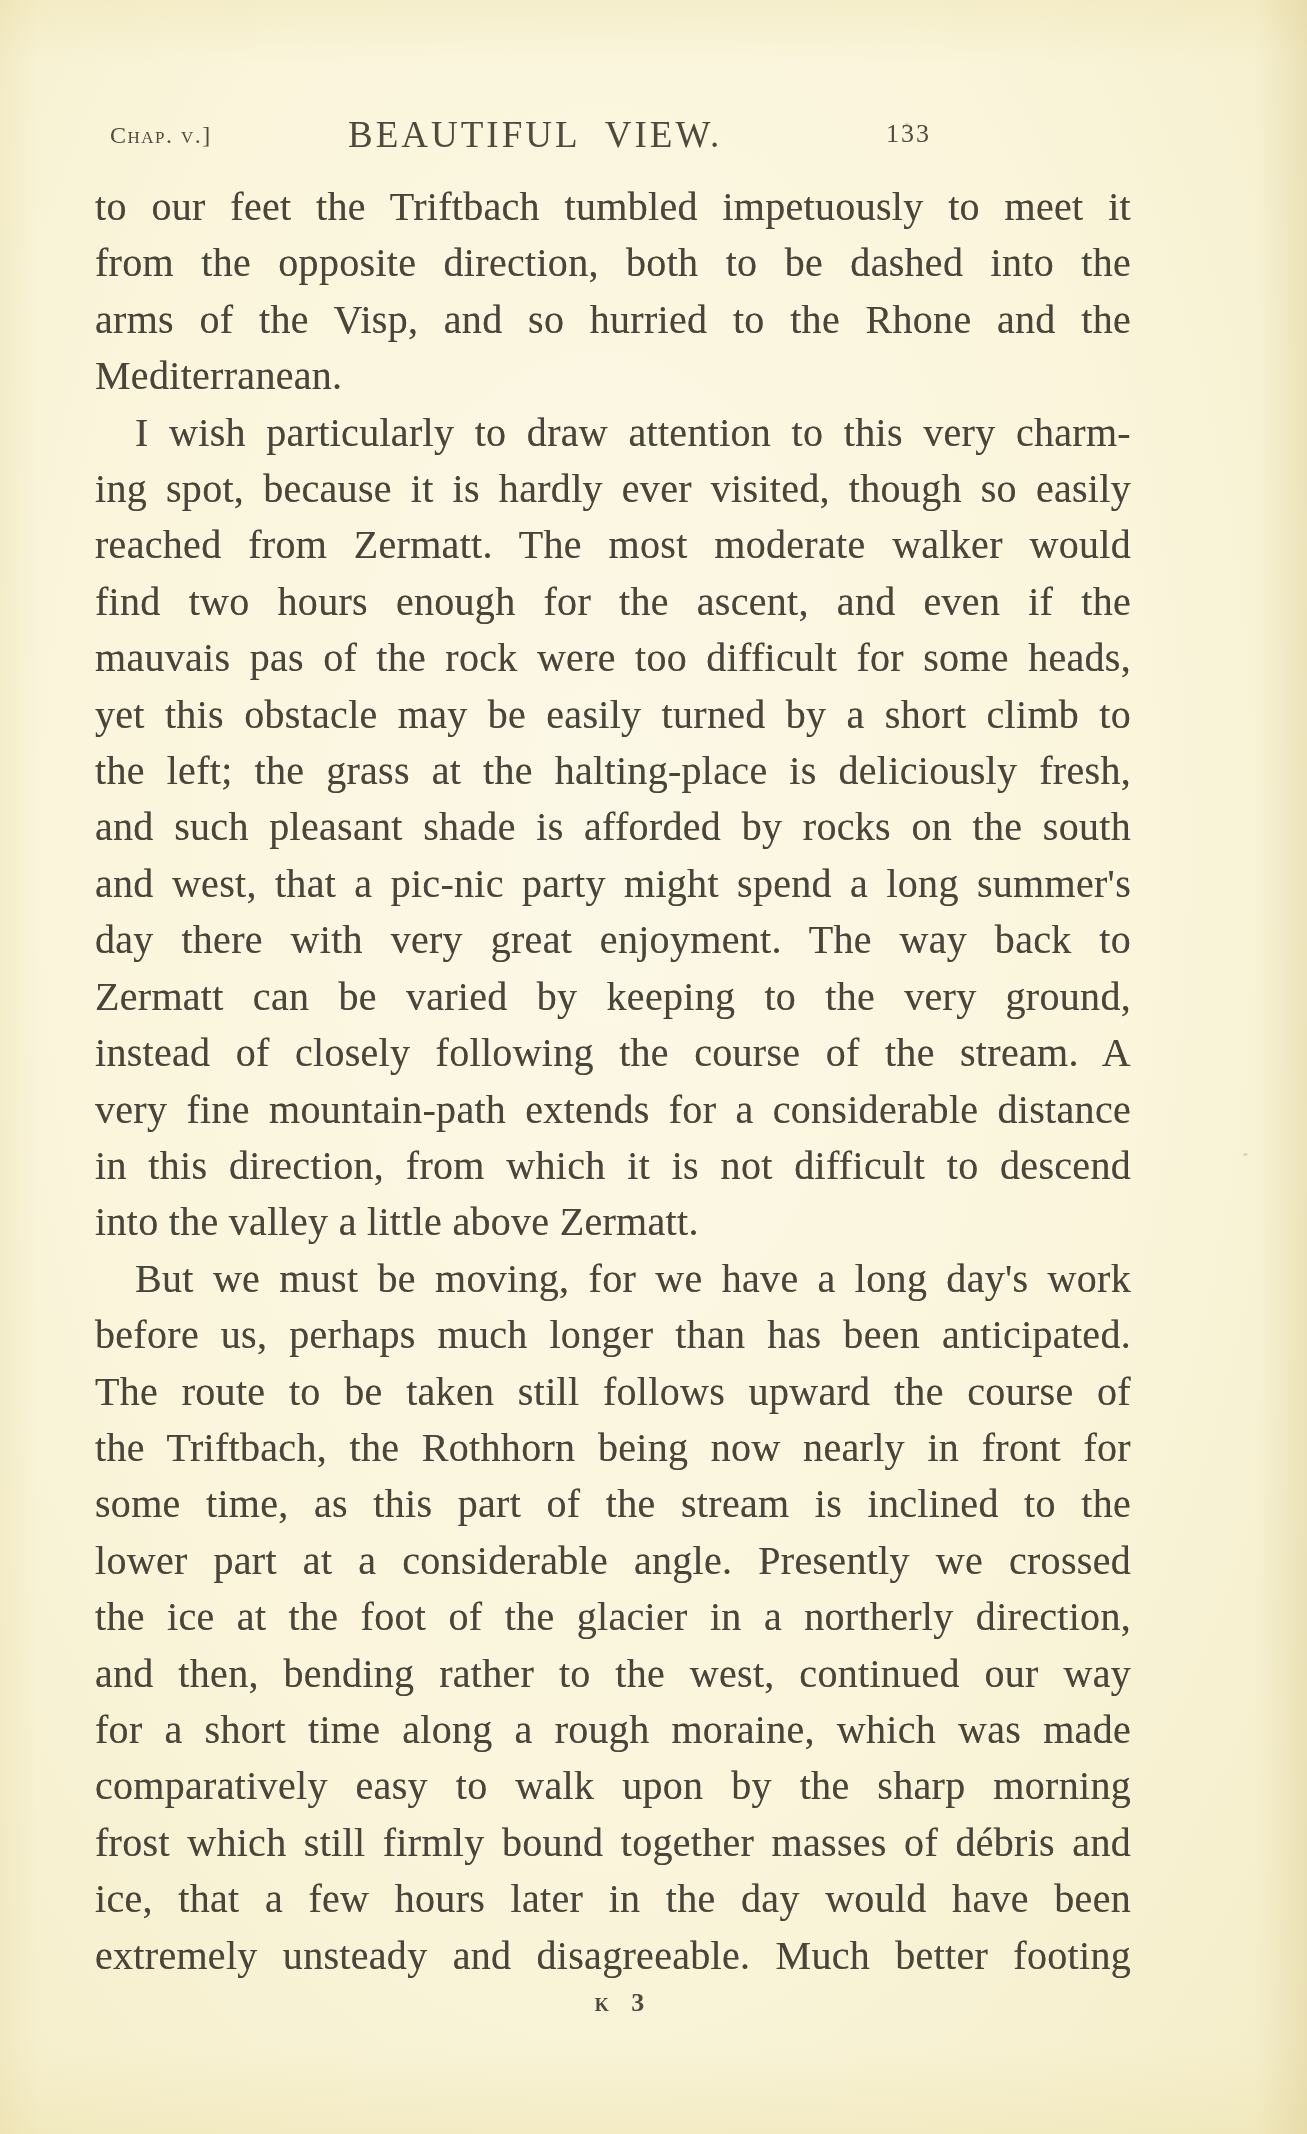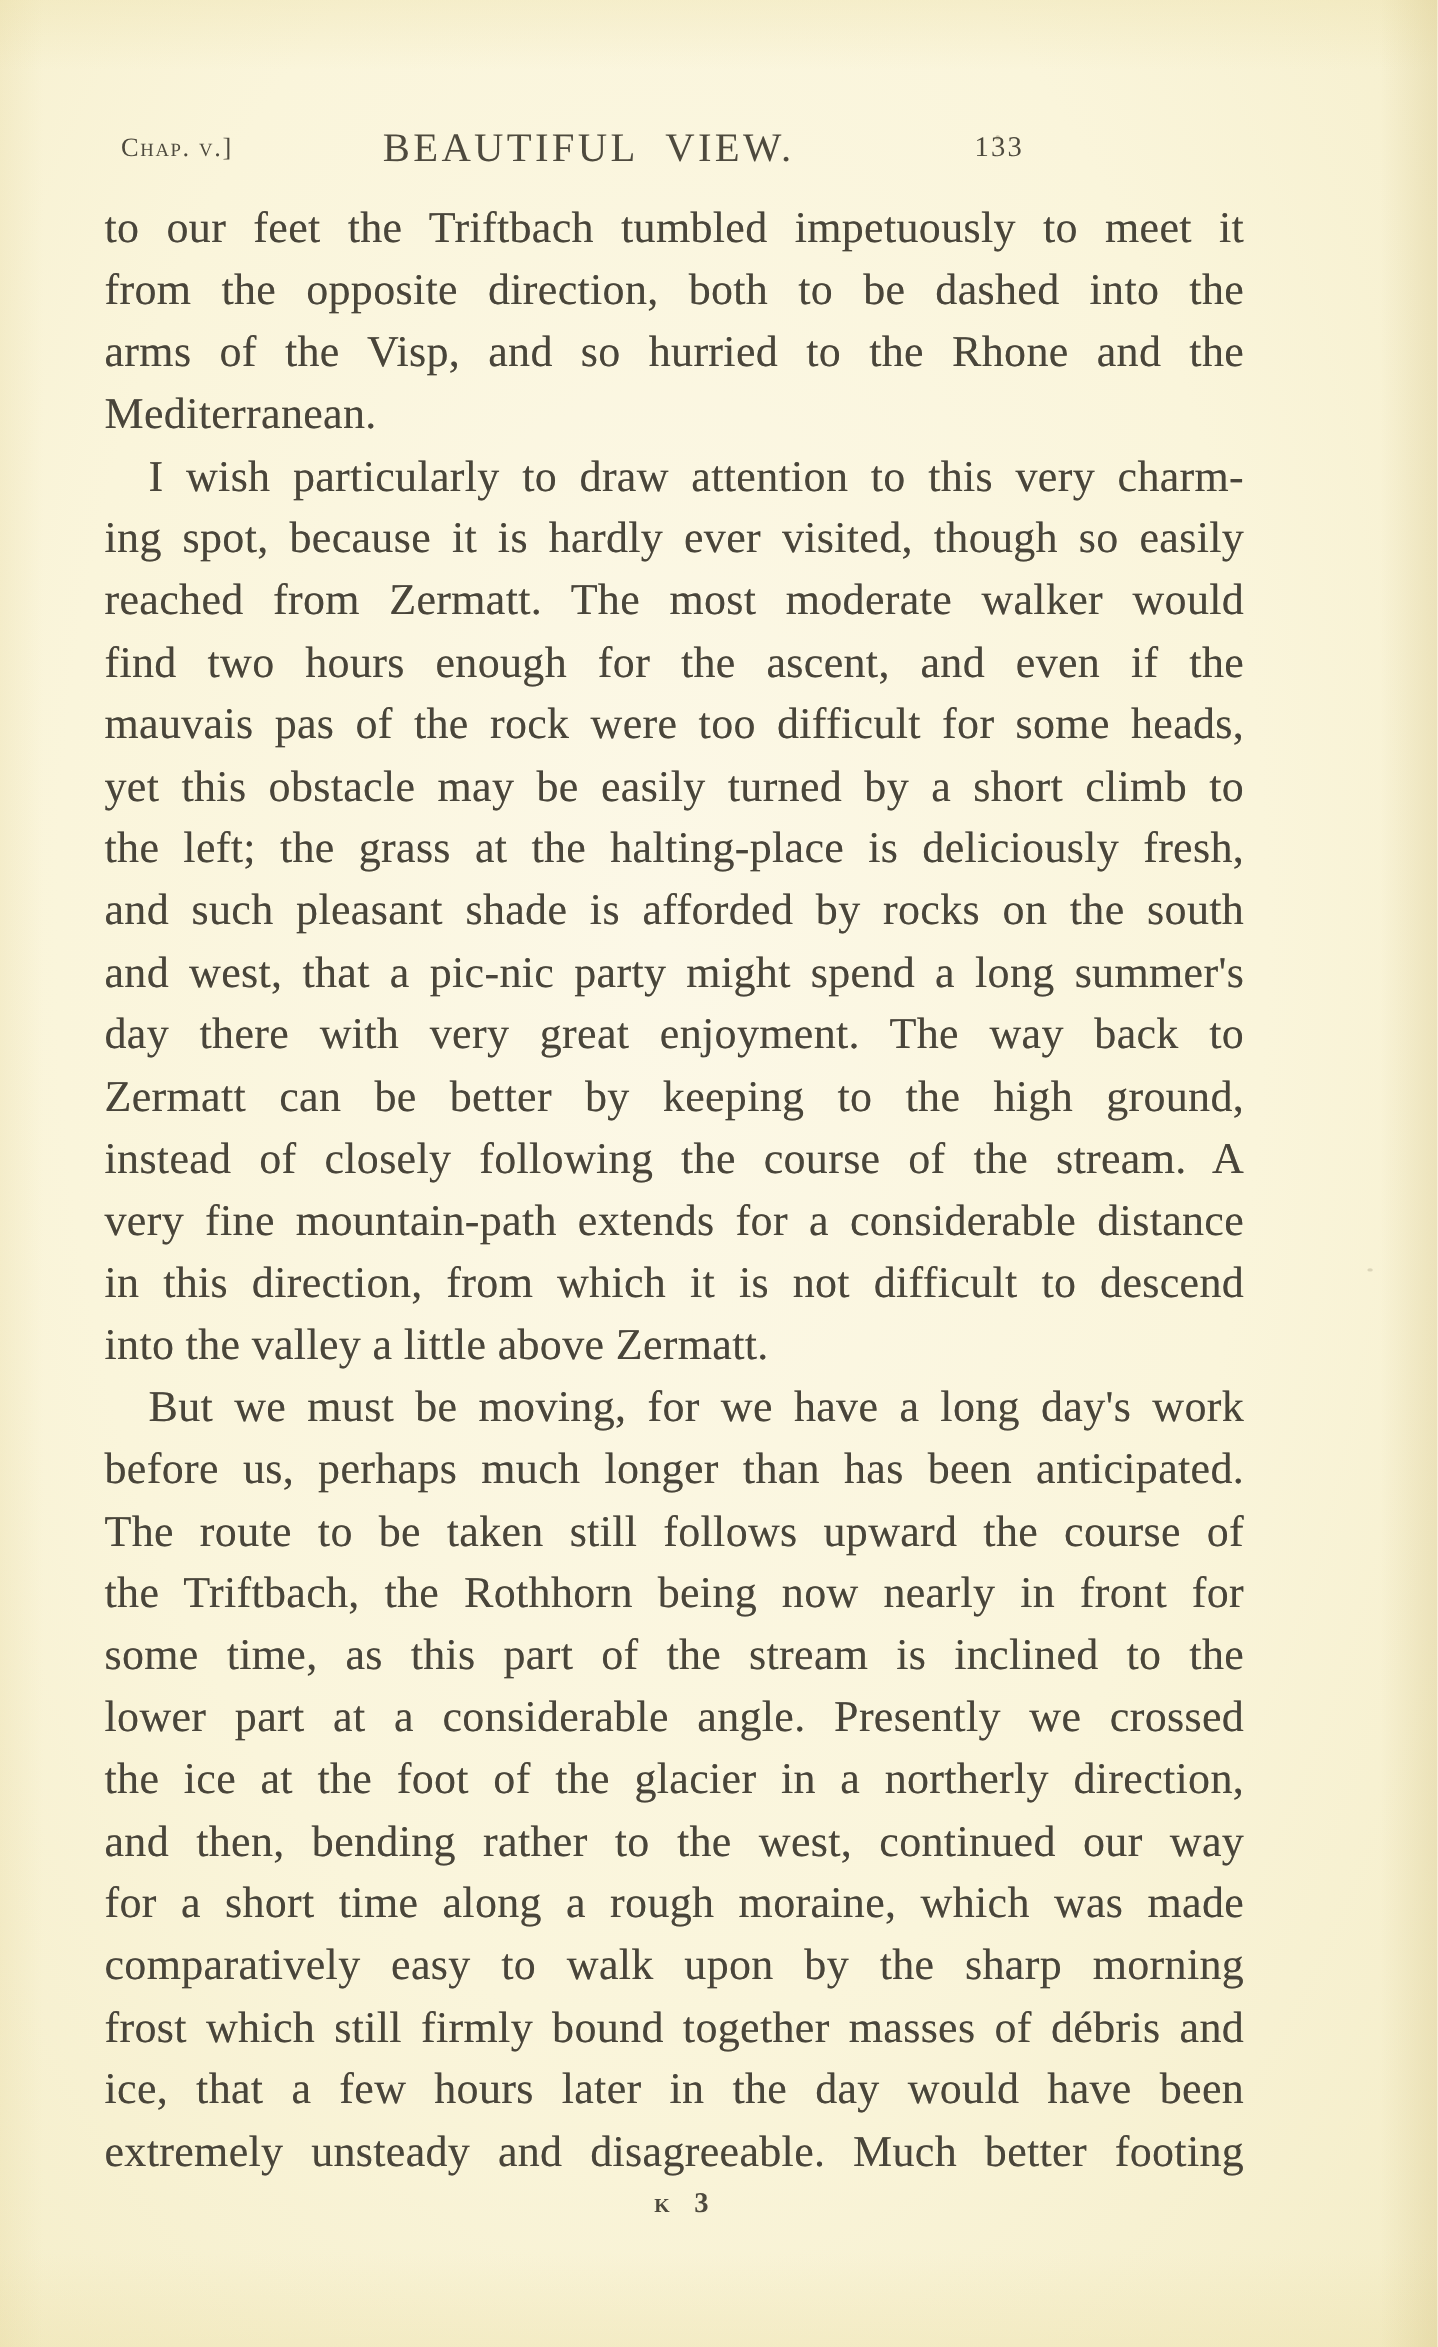--- a/index.html
+++ b/index.html
@@ -76,21 +76,21 @@
       <div class="line indent">I wish particularly to draw attention to this very charm-</div>
       <div class="line">ing spot, because it is hardly ever visited, though so easily</div>
       <div class="line">reached from Zermatt.  The most moderate walker would</div>
       <div class="line">find two hours enough for the ascent, and even if the</div>
       <div class="line"><span class="it">mauvais pas</span><span> of the rock were too difficult for some heads,</span></div>
       <div class="line">yet this obstacle may be easily turned by a short climb to</div>
       <div class="line">the left; the grass at the halting-place is deliciously fresh,</div>
       <div class="line">and such pleasant shade is afforded by rocks on the south</div>
       <div class="line">and west, that a pic-nic party might spend a long summer's</div>
       <div class="line">day there with very great enjoyment.  The way back to</div>
-      <div class="line">Zermatt can be better by keeping to the high ground,</div>
+      <div class="line">Zermatt can be varied by keeping to the very ground,</div>
       <div class="line">instead of closely following the course of the stream.  A</div>
       <div class="line">very fine mountain-path extends for a considerable distance</div>
       <div class="line">in this direction, from which it is not difficult to descend</div>
       <div class="line plain">into the valley a little above Zermatt.</div>
       <div class="line indent">But we must be moving, for we have a long day's work</div>
       <div class="line">before us, perhaps much longer than has been anticipated.</div>
       <div class="line">The route to be taken still follows upward the course of</div>
       <div class="line">the Triftbach, the Rothhorn being now nearly in front for</div>
       <div class="line">some time, as this part of the stream is inclined to the</div>
       <div class="line">lower part at a considerable angle.  Presently we crossed</div>

